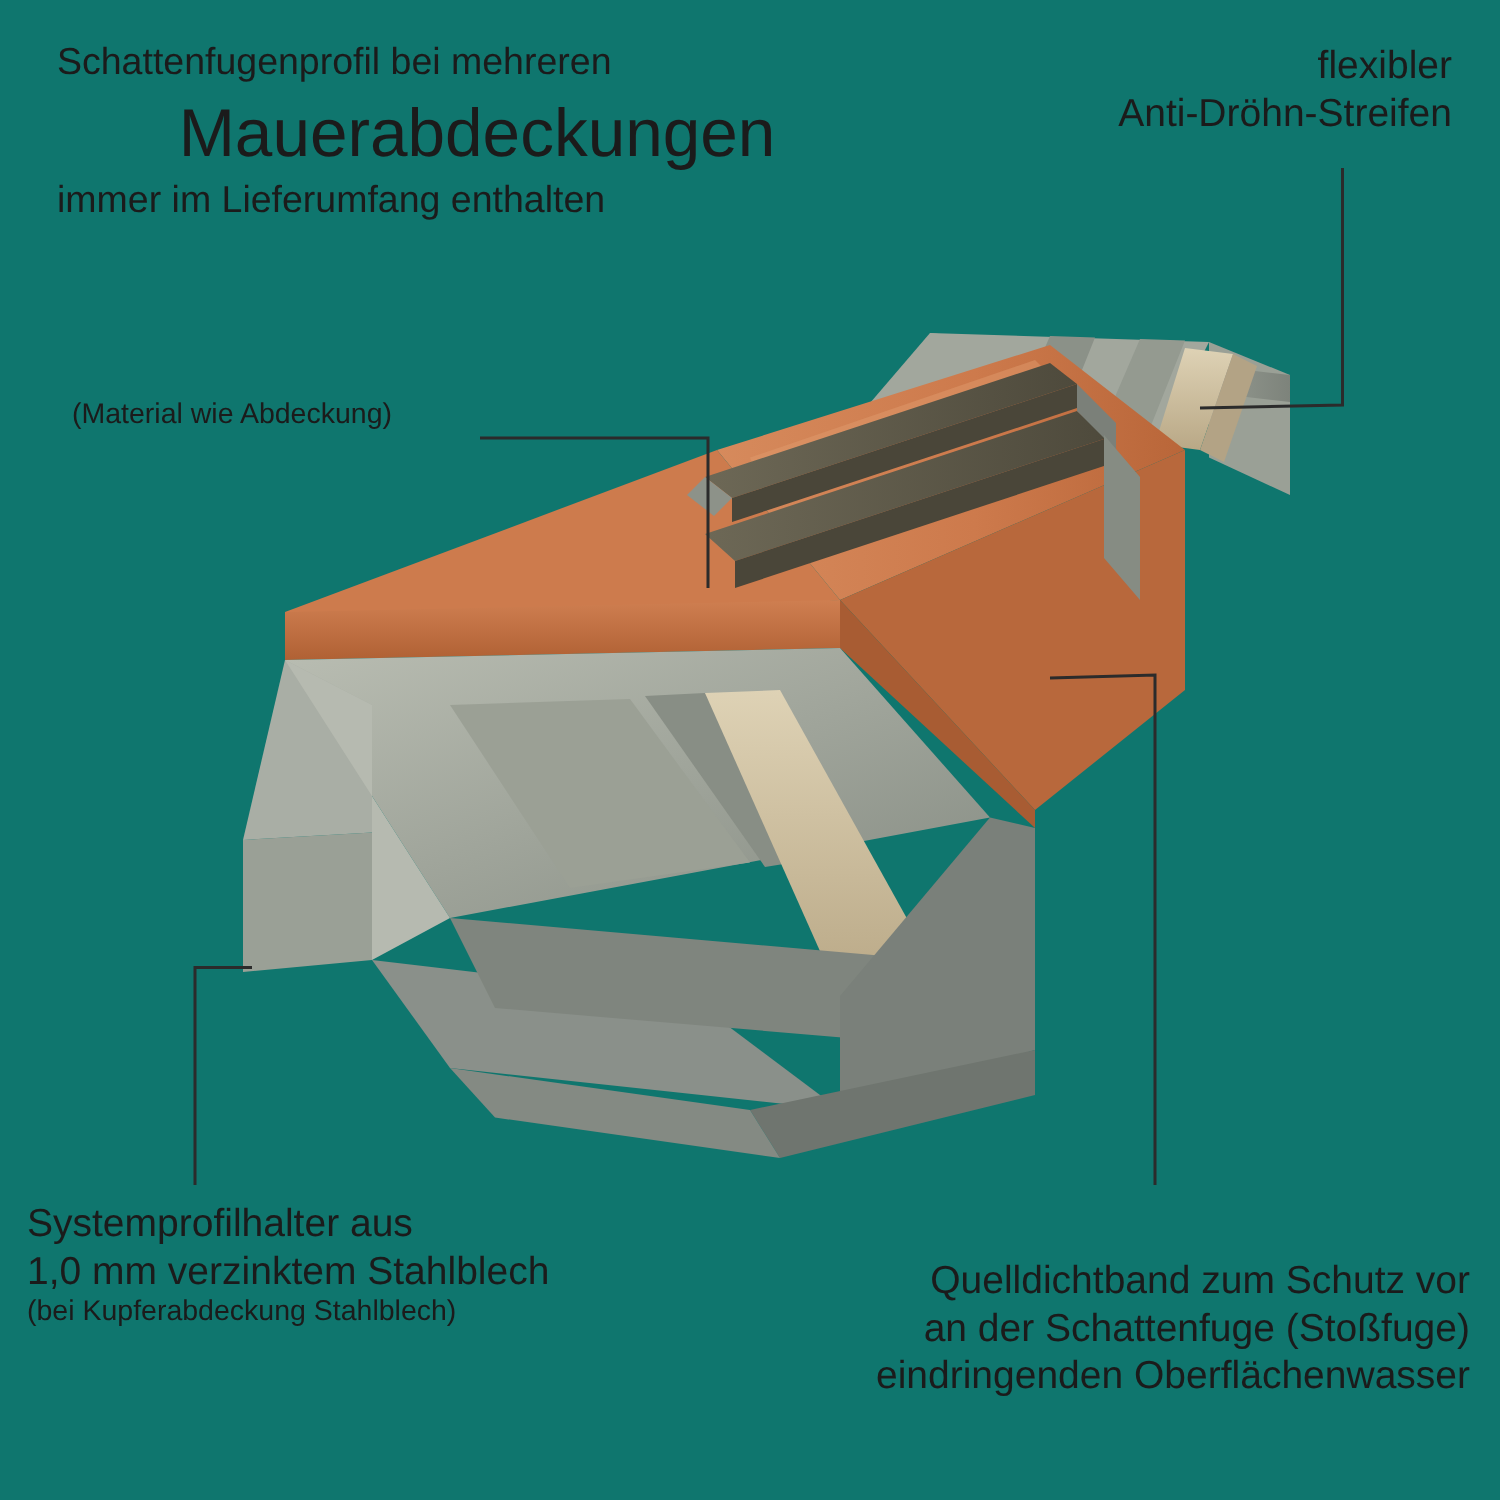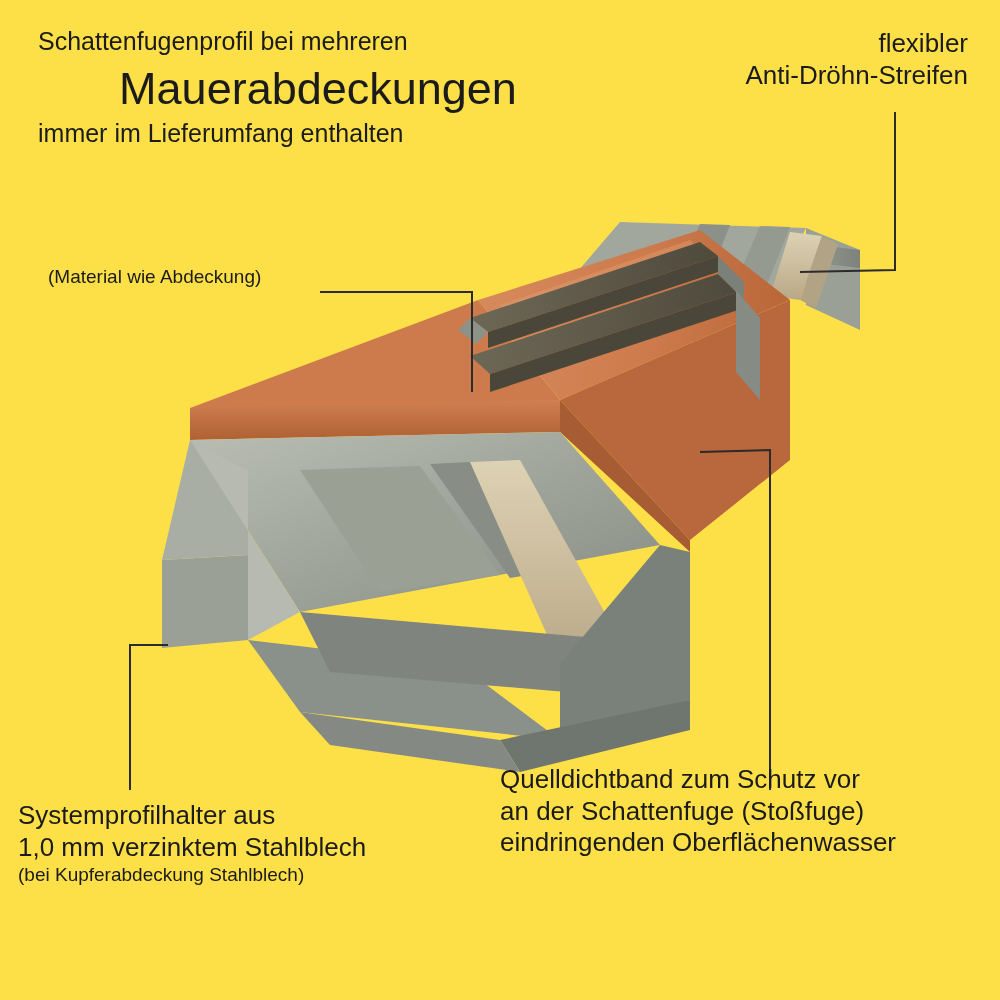--- a/index.html
+++ b/index.html
@@ -9,21 +9,21 @@
   }
   body {
     font-family: "Liberation Sans", sans-serif;
     color: #1a1a1a;
   }
   #stage {
     position: relative;
     width: 1000px;
     height: 1000px;
     overflow: hidden;
-    background: #fde047;
+    background: #0f766e;
   }
   svg.diagram {
     position: absolute;
     left: 0;
     top: 0;
     width: 1000px;
     height: 1000px;
   }
   .txt {
     position: absolute;
@@ -69,23 +69,24 @@
     width: 300px;
   }
   .bottom-left {
     left: 18px;
     top: 800px;
     white-space: normal;
     width: 430px;
   }
   .bottom-right {
     left: 500px;
-    top: 764px;
+    top: 838px;
     white-space: normal;
     width: 480px;
+    text-align: right;
   }
 </style>
 </head>
 <body>
 
 <div id="stage">
 
   <svg class="diagram" viewBox="0 0 1000 1000">
     <defs>
       <linearGradient id="gMetalTop" x1="0" y1="0" x2="1" y2="0">

